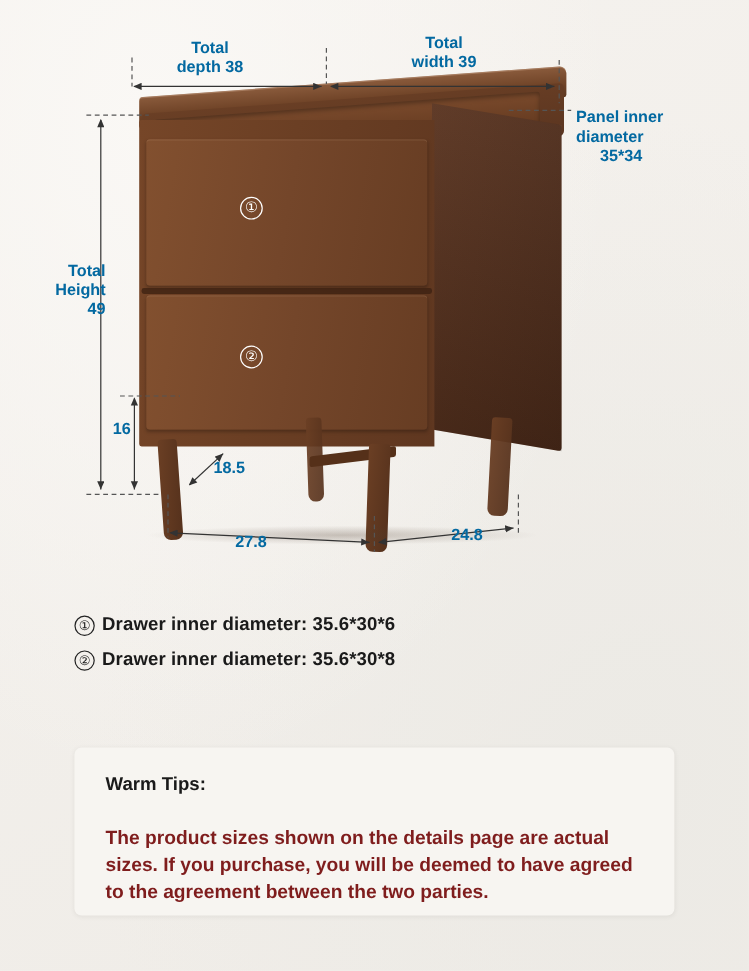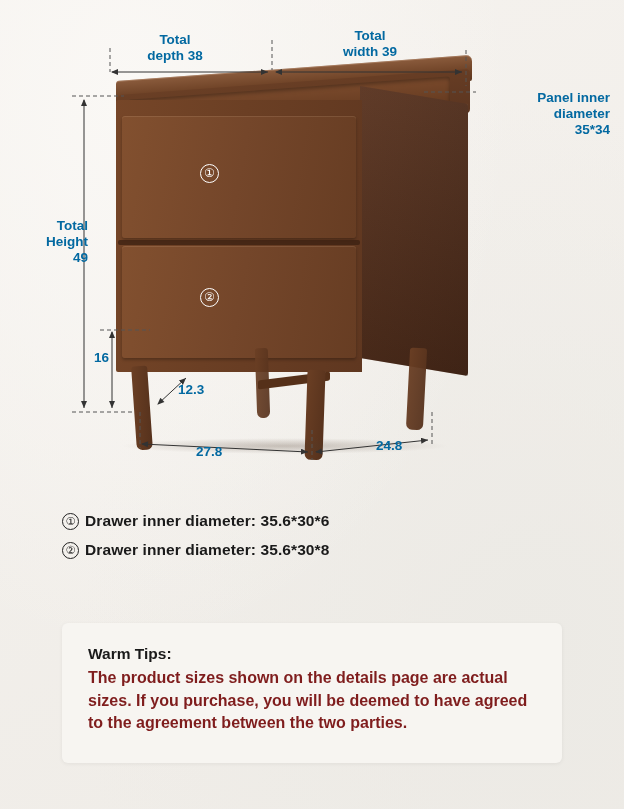--- a/index.html
+++ b/index.html
@@ -227,21 +227,21 @@
     width: 500px;
     height: 140px;
     background: #f7f5f1;
     border-radius: 6px;
     box-shadow: 0 1px 4px rgba(0,0,0,0.06);
     padding: 22px 26px;
   }
   .tips-title {
     font-size: 15.5px;
     font-weight: bold;
-    margin-bottom: 4px;
+    margin-bottom: 25px;
   }
   .tips-body {
     font-size: 16px;
     font-weight: bold;
     line-height: 1.42;
     color: #7f1d1d;
   }
 </style>
 </head>
 <body>
@@ -311,35 +311,35 @@
   <div class="dim-label center" style="left:130px; top:32px; width:90px;">
     <span>Total</span><br>
     <span>depth 38</span>
   </div>
 
   <div class="dim-label center" style="left:320px; top:28px; width:100px;">
     <span>Total</span><br>
     <span>width 39</span>
   </div>
 
-  <div class="dim-label" style="left:480px; top:90px; width:130px;text-align:right;">
+  <div class="dim-label" style="left:480px; top:90px; width:130px;">
     <span>Panel inner</span><br>
     <span>diameter</span><br>
     <span style="margin-left:20px; display:inline-block;">35*34</span>
   </div>
 
   <div class="dim-label right" style="left:10px; top:218px; width:78px;">
     <span>Total</span><br>
     <span>Height</span><br>
     <span>49</span>
   </div>
 
   <div class="dim-label" style="left:94px; top:350px;">16</div>
 
-  <div class="dim-label" style="left:178px; top:382px;">12.3</div>
+  <div class="dim-label" style="left:178px; top:382px;">18.5</div>
 
   <div class="dim-label" style="left:196px; top:444px;">27.8</div>
 
   <div class="dim-label" style="left:376px; top:438px;">24.8</div>
 </div>
 
 <div class="notes">
   <div class="note-row">
     <div class="note-mark">①</div>
     <div class="note-text">Drawer inner diameter: 35.6*30*6</div>

